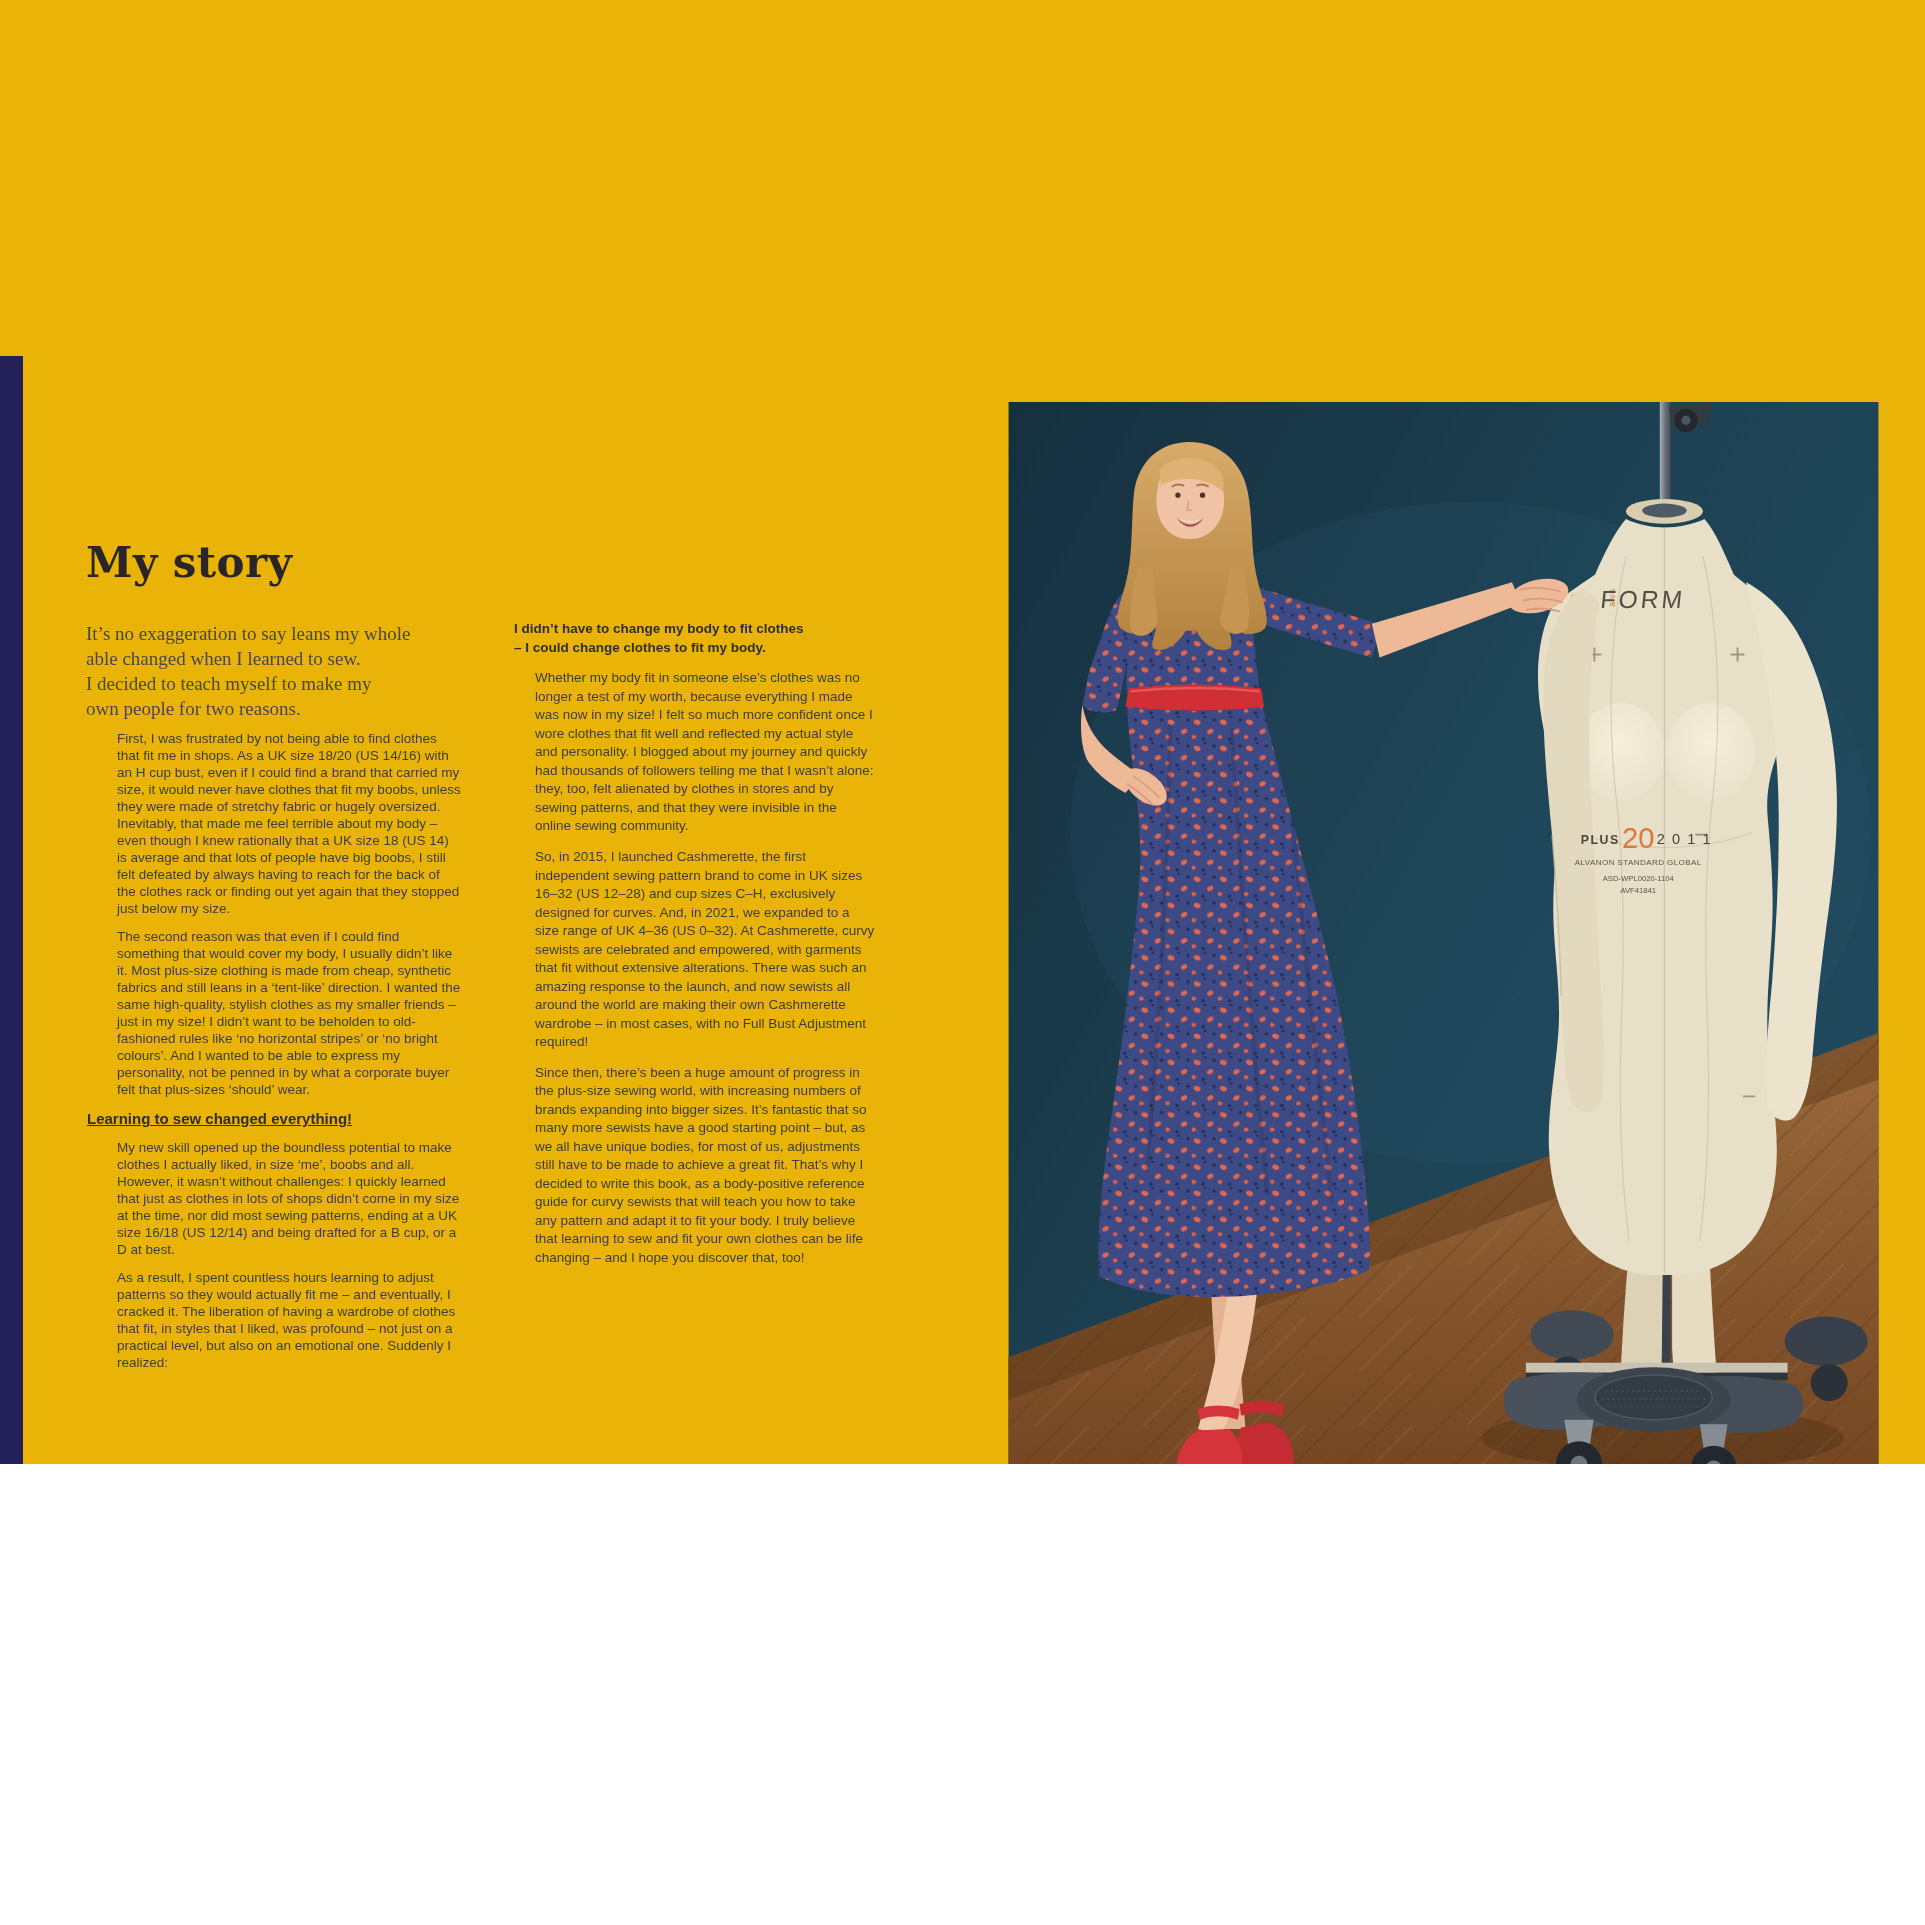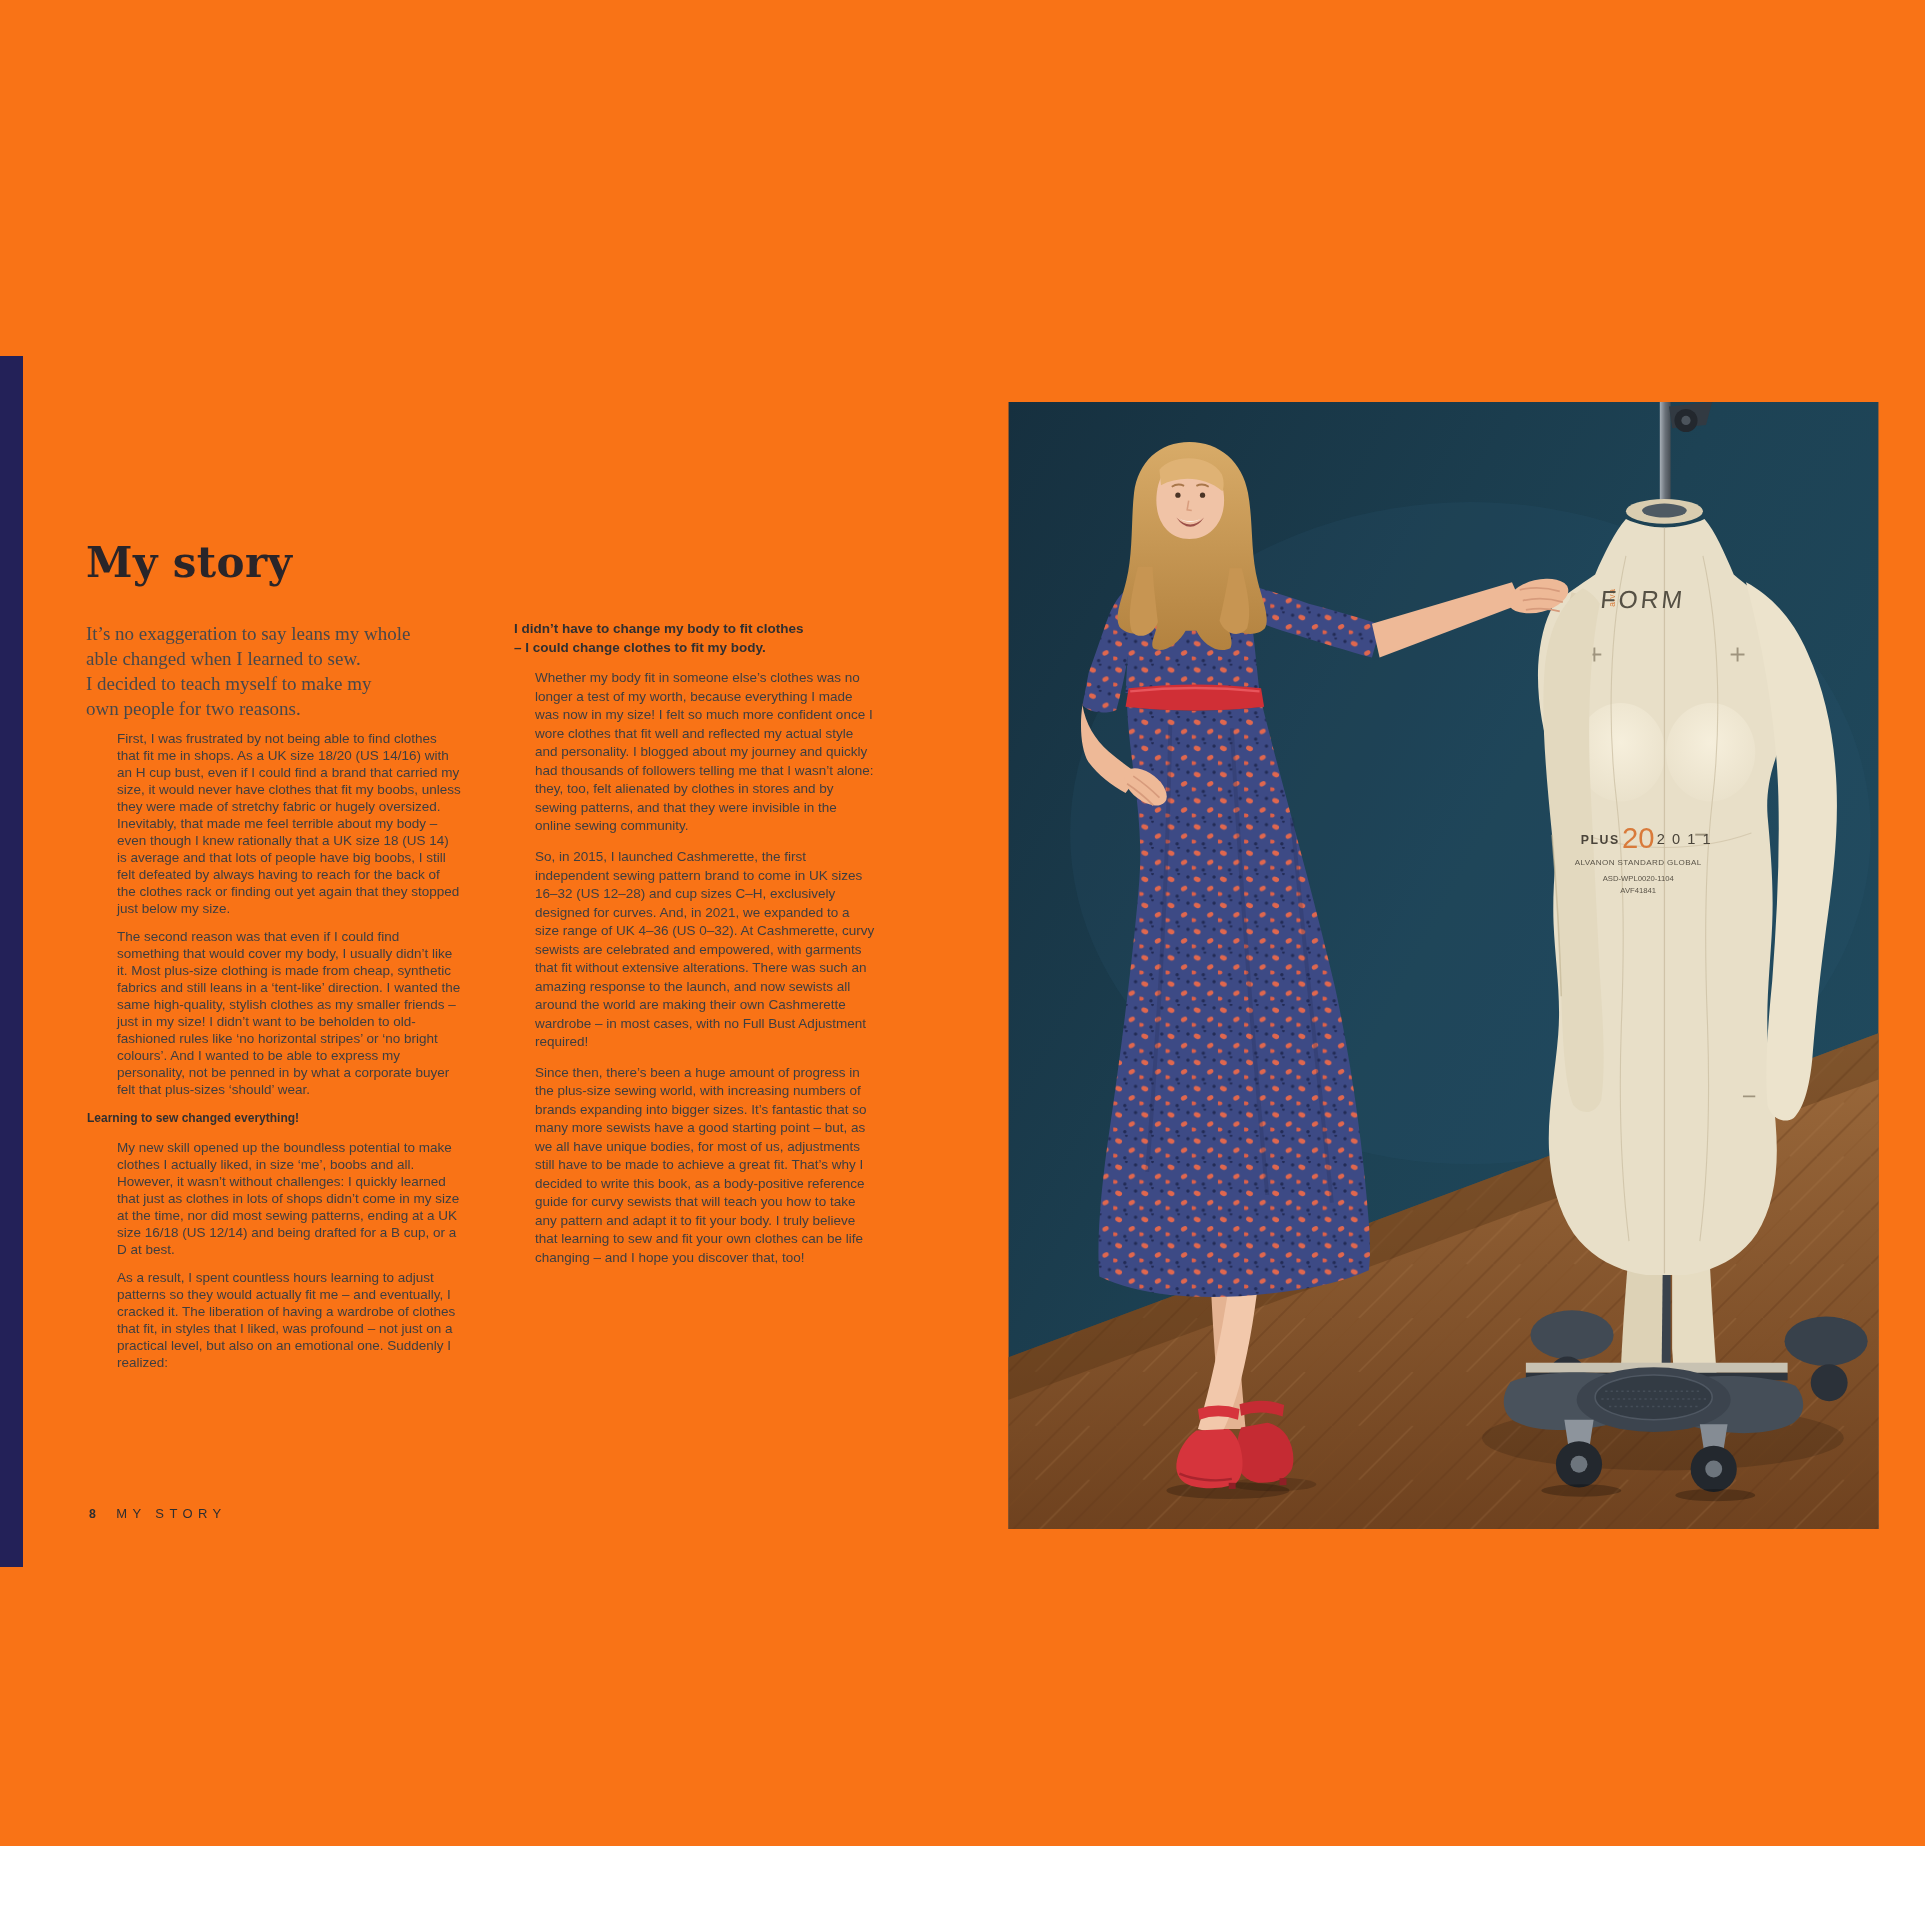--- a/index.html
+++ b/index.html
@@ -1,27 +1,27 @@
 <!DOCTYPE html>
 <html style="font-size:12.3px"><head>
 <meta charset="utf-8">
 <style>
   html,body{margin:0;padding:0;background:#ffffff;}
-  .canvas{position:relative;width:1926px;height:1846px;background:#f97316;overflow:hidden;
+  .canvas{position:relative;width:1926px;height:1464px;background:#eab308;overflow:hidden;
           font-family:"Liberation Sans",sans-serif;color:#3e3e40;}
   .spine{position:absolute;left:0;top:356px;width:23px;height:1211px;background:#232158;}
   .title{position:absolute;left:86px;top:512px;font-family:"DejaVu Serif",serif;font-weight:700;
          font-size:42px;line-height:46px;color:#2a2529;letter-spacing:0.4px;}
   .intro{position:absolute;left:86px;top:621px;font-family:"Liberation Serif",serif;
          font-size:19px;line-height:25px;color:#48484a;}
   .intro div{white-space:nowrap;}
   .col{position:absolute;font-size:13.5px;}
   .col1{left:87px;top:730px;width:385px;line-height:17px;}
   .col1 p{margin:0 0 10.8px 30px;width:345px;}
-  .col1 h2{margin:12.3px 0 12.3px 0;font-size:12px;line-height:17px;color:#2f2f31;}
+  .col1 h2{margin:12.3px 0 12.3px 0;font-size:15px;line-height:17px;color:#2f2f31;text-decoration:underline;}
   .col2{left:506px;top:620px;width:378px;line-height:18.5px;}
   .col2 .bold-head{font-weight:700;color:#2f2f31;line-height:18.5px;margin:0 0 12.3px 0;}
   .col2 .bold-head div{white-space:nowrap;margin-left:8px;}
   .col2 p{margin:0 0 12.3px 29px;width:341px;}
   .footer{position:absolute;left:89px;top:1506px;color:#2e2e30;}
   .footer .pg{font-size:12.3px;font-weight:700;display:inline-block;vertical-align:middle;}
   .footer .sec{font-size:13px;letter-spacing:5.4px;display:inline-block;margin-left:17px;vertical-align:middle;}
   .photo{position:absolute;left:1008px;top:402px;width:871px;height:1127px;}
   svg text{font-family:"Liberation Sans",sans-serif;}
 </style>

